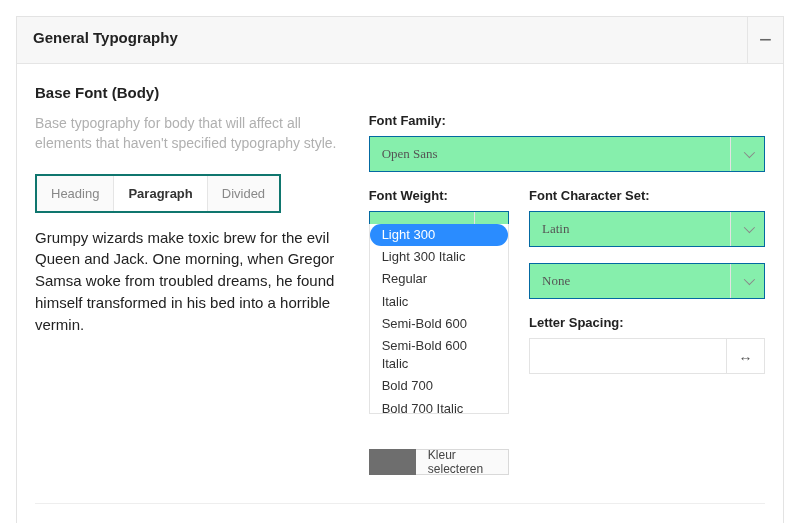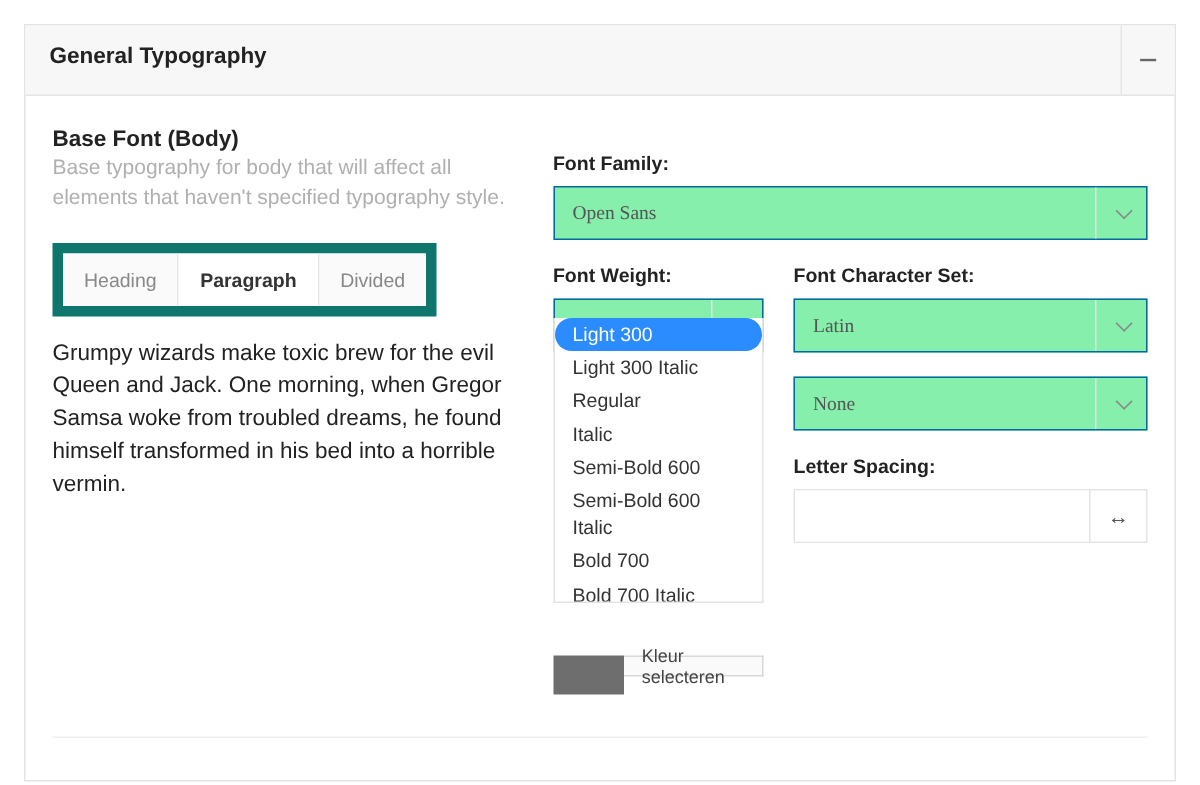--- a/index.html
+++ b/index.html
@@ -42,41 +42,41 @@
     padding: 12px 0;
     cursor: pointer;
   }
   .panel-body {
     padding: 20px 18px 28px;
   }
   .section-title {
     font-size: 15px;
     font-weight: 700;
     color: #222;
-    margin-bottom: 0;
+    margin-bottom: 12px;
   }
   .cols {
     display: flex;
     gap: 26px;
   }
   .left {
     flex: 1.05;
   }
   .right {
     flex: 0.95;
   }
   .desc {
     font-size: 14px;
     color: #b0b0b0;
     line-height: 1.45;
     margin-bottom: 20px;
   }
   .tabs {
     display: flex;
-    border: 7px solid #0f766e;
+    border: 2px solid #0f766e;
     width: fit-content;
     margin-bottom: 14px;
   }
   .tab {
     padding: 10px 14px;
     font-size: 13px;
     color: #888;
     cursor: pointer;
     border-right: 1px solid #e5e5e5;
     background: #fafafa;
@@ -164,21 +164,21 @@
     margin-top: 6px;
   }
   .color-swatch {
     width: 60px;
     height: 26px;
     background: #6e6e6e;
   }
   .color-btn {
     border: 1px solid #d9d9d9;
     border-left: none;
-    height: 14px;
+    height: 26px;
     padding: 0 12px;
     font-size: 12px;
     color: #444;
     display: flex;
     align-items: center;
     background: #fafafa;
     cursor: pointer;
   }
   .letter-box {
     border: 1px solid #e3e3e3;

